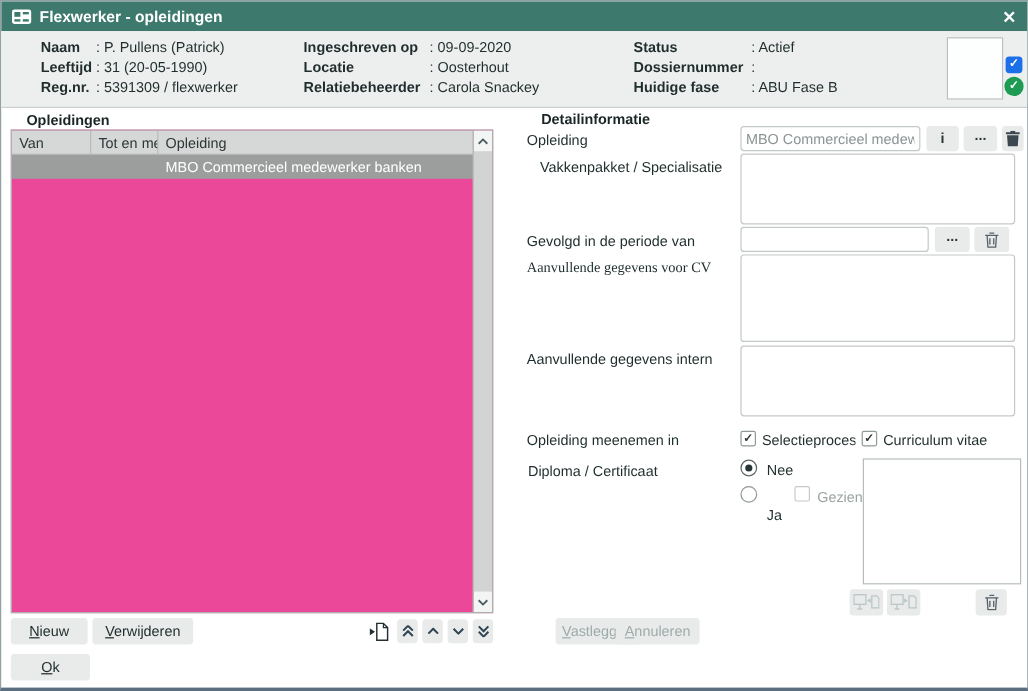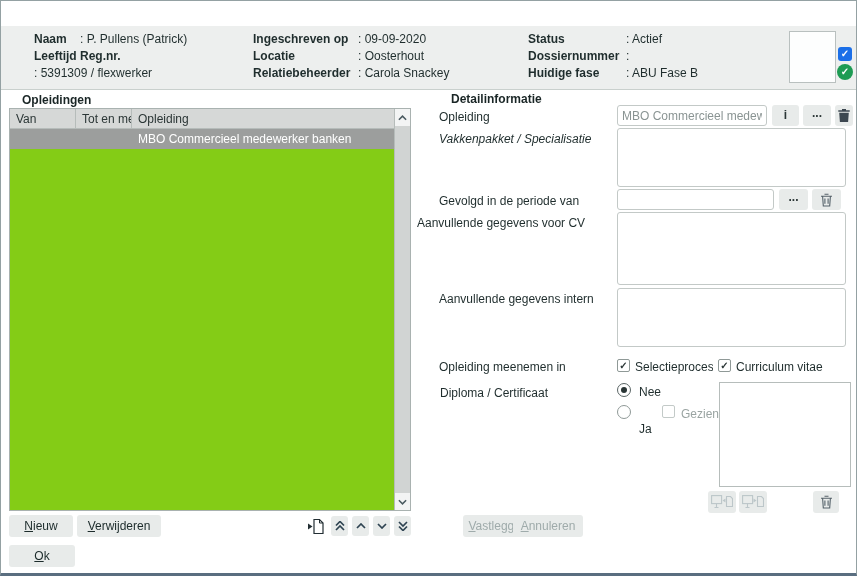--- a/index.html
+++ b/index.html
@@ -24,21 +24,21 @@
   .photo{position:absolute;left:788px;top:30px;width:45px;height:50px;background:#fdfefe;border:1px solid #b9c0bf;}
   .bluecheck{position:absolute;left:837px;top:46px;width:14px;height:14px;background:#1b6fe8;border-radius:3px;
     color:#fff;font-size:10px;font-weight:bold;text-align:center;line-height:14px;}
   .greencheck{position:absolute;left:836px;top:63px;width:16px;height:16px;background:#1d9b53;border-radius:50%;
     color:#fff;font-size:10px;font-weight:bold;text-align:center;line-height:16px;}
   
   .sect{position:absolute;font-weight:bold;color:#1a2626;margin-left:12px;}
   .lbl{position:absolute;white-space:nowrap;}
   .lbl.dim{color:#9aa4a2;}
   
-  .tbl{position:absolute;left:8px;top:107px;width:402px;height:403px;border:1px solid #a9b2b0;background:#84cc16;box-sizing:border-box;}
+  .tbl{position:absolute;left:8px;top:107px;width:402px;height:403px;border:1px solid #a9b2b0;background:#ec4899;box-sizing:border-box;}
   .thead{position:absolute;left:0;top:0;right:16px;height:20px;display:flex;background:#d6d8d7;border-bottom:1px solid #b6bcba;box-sizing:border-box;}
   .th{padding:3px 0 0 6px;border-right:1px solid #b6bcba;box-sizing:border-box;color:#2b3636;white-space:nowrap;overflow:hidden;}
   .th:nth-child(1){width:66px;}
   .th:nth-child(2){width:56px;}
   .th:nth-child(3){flex:1;border-right:none;}
   .selrow{position:absolute;left:0;top:20px;right:16px;height:20px;background:#9c9e9d;color:#fff;
     padding:3px 0 0 128px;box-sizing:border-box;white-space:nowrap;overflow:hidden;}
   .vscroll{position:absolute;top:0;right:0;bottom:0;width:16px;border-left:1px solid #b6bcba;background:#d1d4d3;box-sizing:border-box;}
   .sbtn{position:absolute;left:0;right:0;height:17px;background:#f3f4f4;display:flex;align-items:center;justify-content:center;}
   .sbtn.up{top:0;}
@@ -63,26 +63,32 @@
   .radio{position:absolute;width:14px;height:14px;border:1px solid #8f9997;border-radius:50%;background:#fff;cursor:pointer;box-sizing:border-box;}
   .radio.sel{border-color:#5a6565;}
   .radio.sel::after{content:"";position:absolute;left:3px;top:3px;width:6px;height:6px;background:#2a3535;border-radius:50%;}
   .diplobox{position:absolute;left:718px;top:381px;width:132px;height:105px;background:#fff;border:1px solid #b6bdbb;box-sizing:border-box;}
 </style>
 </head>
 <body>
 
 <div class="win">
 
+  <div class="titlebar">
+    <span class="cardicon"></span>
+    <span class="title">Flexwerker - opleidingen</span>
+    <span class="close">✕</span>
+  </div>
 
   <div class="hdr">
     <div class="hcol" style="left:9px;top:5px;grid-template-columns:46px auto;margin-left:24px;">
       <span class="hl">Naam</span>
       <span class="hv">: P. Pullens (Patrick)</span>
       <span class="hl">Leeftijd</span>
+      <span class="hv">: 31 (20-05-1990)</span>
       <span class="hl">Reg.nr.</span>
       <span class="hv">: 5391309 / flexwerker</span>
     </div>
     <div class="hcol" style="left:252px;top:5px;grid-template-columns:105px auto;">
       <span class="hl">Ingeschreven op</span>
       <span class="hv">: 09-09-2020</span>
       <span class="hl">Locatie</span>
       <span class="hv">: Oosterhout</span>
       <span class="hl">Relatiebeheerder</span>
       <span class="hv">: Carola Snackey</span>
@@ -160,33 +166,33 @@
   <div class="lbl" style="left:438px;top:109px;">Opleiding</div>
   <input class="inp" style="left: 616px; top: 104px; width: 150px; height: 21px;" readonly="" value="MBO Commercieel medewerker banken">
   <div class="txtbtn" style="left:771px;top:104px;width:27px;height:21px;line-height:21px;font-weight:bold;">i</div>
   <div class="txtbtn" style="left:802px;top:104px;width:28px;height:21px;line-height:16px;font-weight:bold;">...</div>
   <div class="ibtn" style="left:834px;top:104px;width:18px;height:21px;">
     <svg width="12" height="13" viewBox="0 0 12 13">
         <path fill="#3c4750" d="M4 0h4v1.3h3.7v1.5H.3V1.3H4zM1.2 3.8h9.6l-.7 9.2H1.9z"></path>
       </svg>
   </div>
 
-  <div class="lbl" style="left:438px;top:131px;font-style:italic;">Vakkenpakket / Specialisatie</div>
+  <div class="lbl" style="left:449px;top:131px;">Vakkenpakket / Specialisatie</div>
   <textarea class="inp" style="left: 616px; top: 127px; width: 229px; height: 59px;"></textarea>
 
   <div class="lbl" style="left:438px;top:193px;">Gevolgd in de periode van</div>
   <input class="inp" style="left: 616px; top: 188px; width: 157px; height: 21px;">
   <div class="txtbtn" style="left:778px;top:188px;width:29px;height:21px;line-height:16px;font-weight:bold;">...</div>
   <div class="ibtn" style="left:811px;top:188px;width:29px;height:21px;">
     <svg width="13" height="14" viewBox="0 0 13 14" fill="none" stroke="#55626a" stroke-width="1.1">
         <path d="M4.5 1.2h4M1 3.2h11M2.6 3.2l.7 9.8h6.4l.7-9.8M4.9 5.6v5.2M8.1 5.6v5.2"></path>
       </svg>
   </div>
 
-  <div class="lbl" style="left:416px;top:215px;">Aanvullende gegevens voor CV</div>
+  <div class="lbl" style="left:438px;top:215px;font-family:Liberation Serif, serif;">Aanvullende gegevens voor CV</div>
   <textarea class="inp" style="left: 616px; top: 211px; width: 229px; height: 73px;"></textarea>
 
   <div class="lbl" style="left:438px;top:291px;">Aanvullende gegevens intern</div>
   <textarea class="inp" style="left: 616px; top: 287px; width: 229px; height: 59px;"></textarea>
 
   <div class="lbl" style="left:438px;top:359px;">Opleiding meenemen in</div>
   <span class="cb" style="left:616px;top:358px;">✓</span>
   <div class="lbl cliplbl" style="left:634px;top:359px;width:78px;">Selectieproces</div>
   <span class="cb" style="left:717px;top:358px;">✓</span>
   <div class="lbl" style="left:735px;top:359px;">Curriculum vitae</div>

